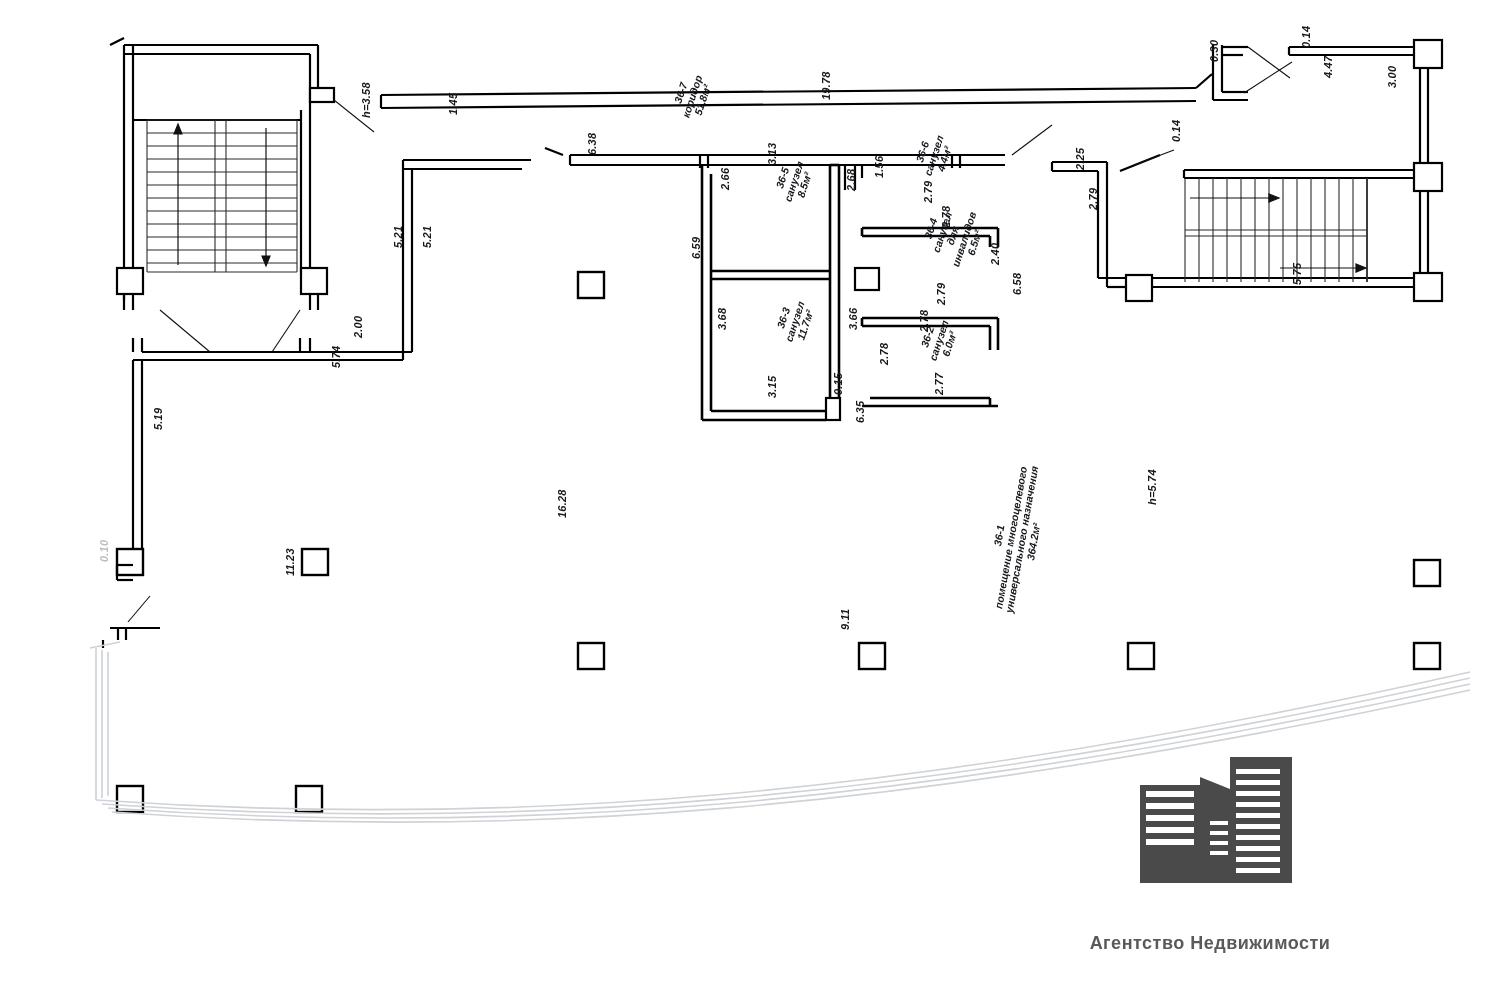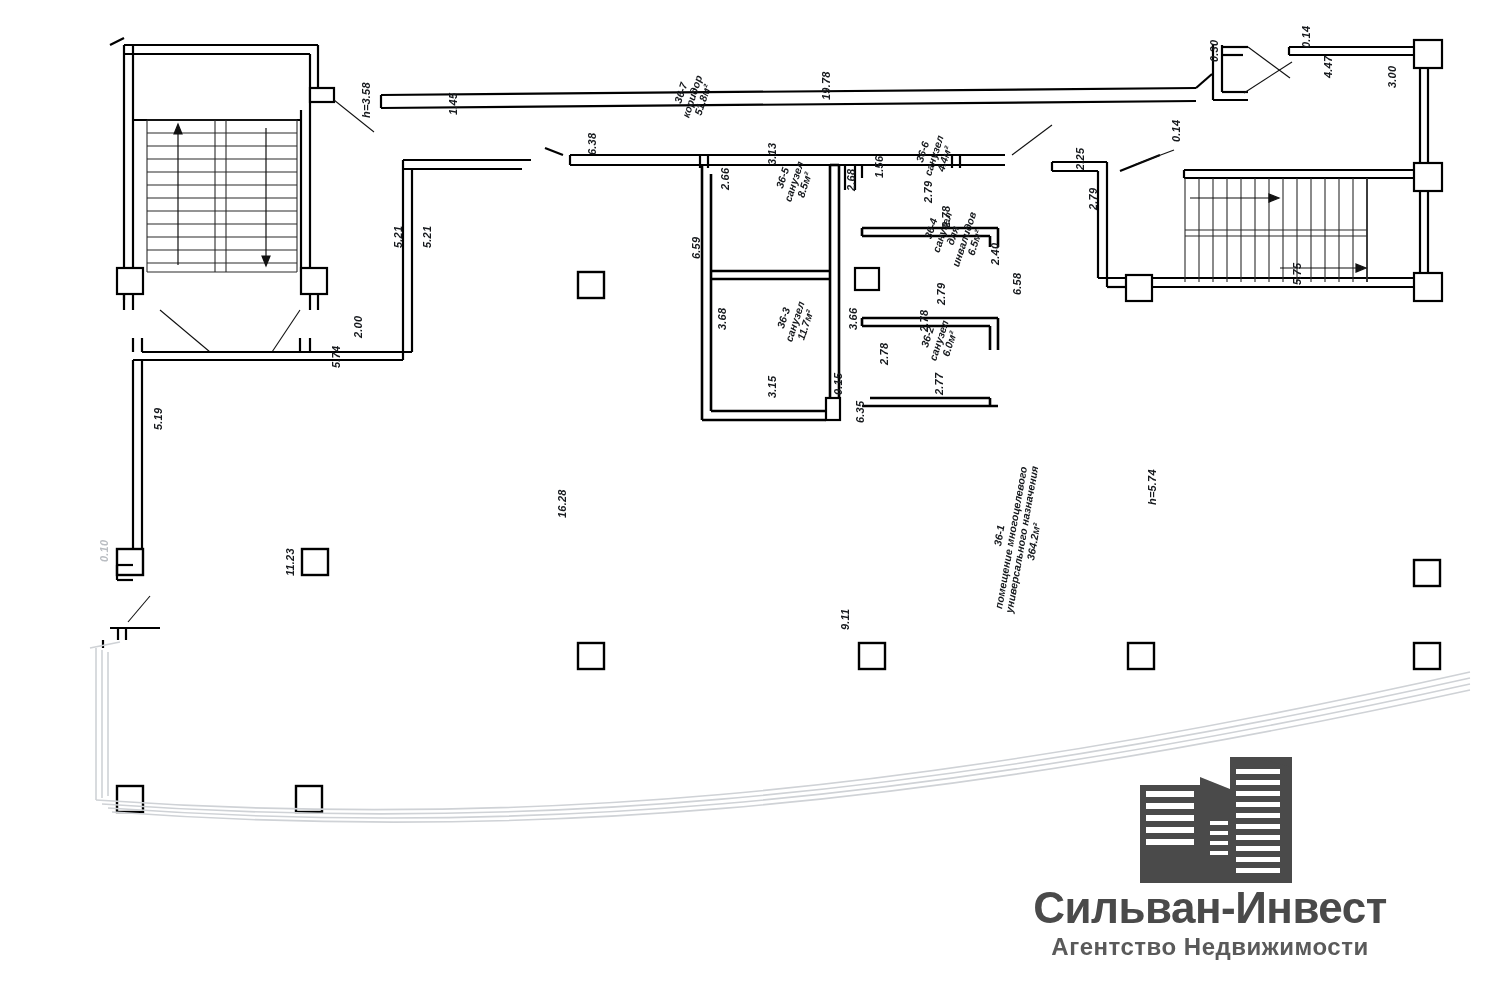--- a/index.html
+++ b/index.html
@@ -49,21 +49,21 @@
     font-weight:bold;
     font-size:44px;
     color:#4a4a4a;
     letter-spacing:-0.5px;
   }
   .logo-sub{
     position:absolute;left:0;top:178px;width:520px;
     text-align:center;
     font-family:"Liberation Sans", sans-serif;
     font-weight:bold;
-    font-size:24px;
+    font-size:18px;
     color:#5a5a5a;
     letter-spacing:0.5px;
   }
   .logo-mark{position:absolute;left:150px;top:0px;}
 </style>
 </head>
 <body>
 
 <div id="plan-root">
 
@@ -347,21 +347,20 @@
         <rect x="46" y="84" width="48" height="6"></rect>
       </g>
       <rect x="106" y="60" width="26" height="68" fill="#4a4a4a"></rect>
       <g fill="#ffffff">
         <rect x="110" y="66" width="18" height="4"></rect>
         <rect x="110" y="76" width="18" height="4"></rect>
         <rect x="110" y="86" width="18" height="4"></rect>
         <rect x="110" y="96" width="18" height="4"></rect>
       </g>
     </svg>
-    <div class="logo-text">Сильван-Инвест</div>
     <div class="logo-sub">Агентство Недвижимости</div>
   </div>
 
   <div class="dim-layer" id="dim-layer">
       <div class="dim" style="left: 360px; top: 118px; transform: rotate(-90deg);">h=3.58</div>
       <div class="dim" style="left: 447px; top: 115px; transform: rotate(-90deg);">1.45</div>
       <div class="dim" style="left: 392px; top: 248px; transform: rotate(-90deg);">5.21</div>
       <div class="dim" style="left: 421px; top: 248px; transform: rotate(-90deg);">5.21</div>
       <div class="dim" style="left: 352px; top: 338px; transform: rotate(-90deg);">2.00</div>
       <div class="dim" style="left: 330px; top: 368px; transform: rotate(-90deg);">5.74</div>

